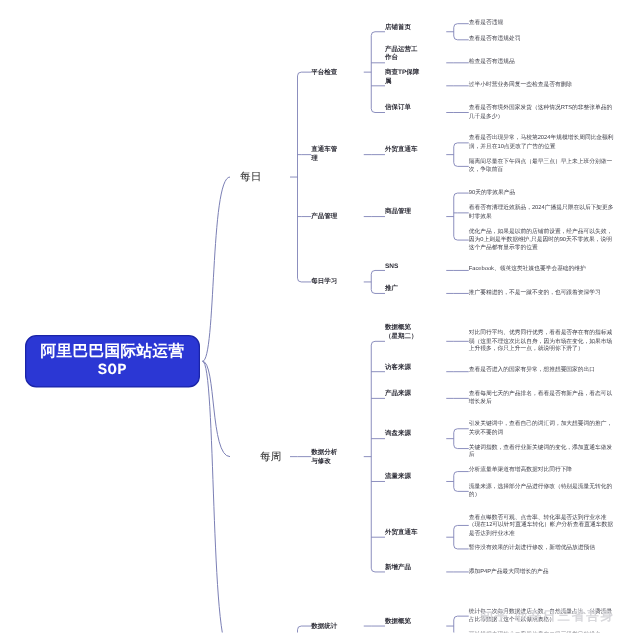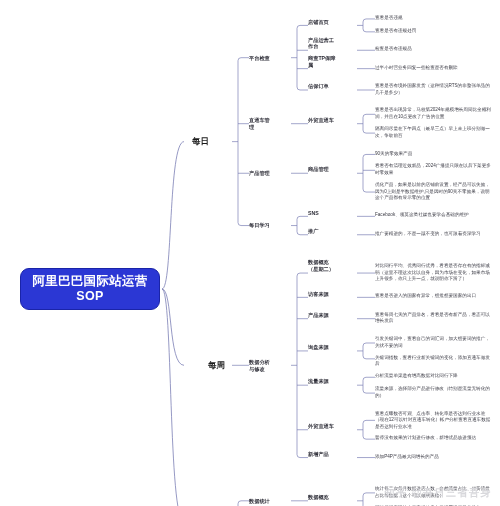--- a/index.html
+++ b/index.html
@@ -24,26 +24,26 @@
     font-weight:bold;
     display:flex;
     flex-direction:column;
     align-items:center;
     justify-content:center;
     line-height:1.22;
     text-align:center;
     letter-spacing:0.3px;
   }
   .root-line1{font-size:12.5px;}
-  .root-line2{font-size:12.5px;}
+  .root-line2{font-size:12.5px;font-family:Liberation Mono, monospace;}
 
   .lvl1{
     position:absolute;
     font-size:8.5px;
-    font-weight:bold;
+    font-weight:normal;
     color:#1b1b1b;
     white-space:nowrap;
     line-height:1.25;
   }
   .lvl2{
     position:absolute;
     font-size:5.2px;
     color:#2e2e38;
     line-height:1.3;
     white-space:pre-line;

